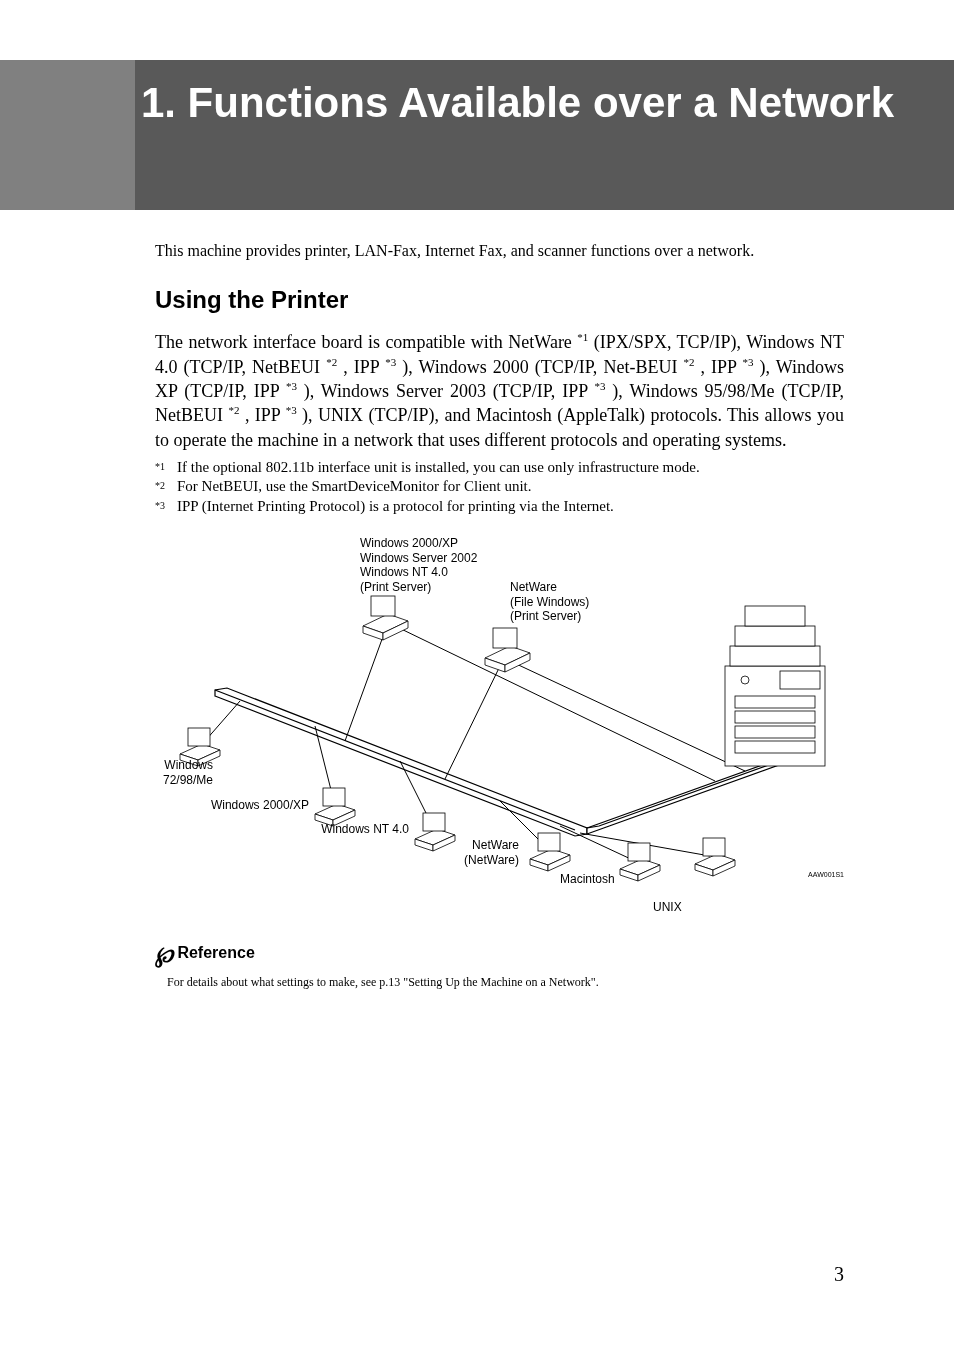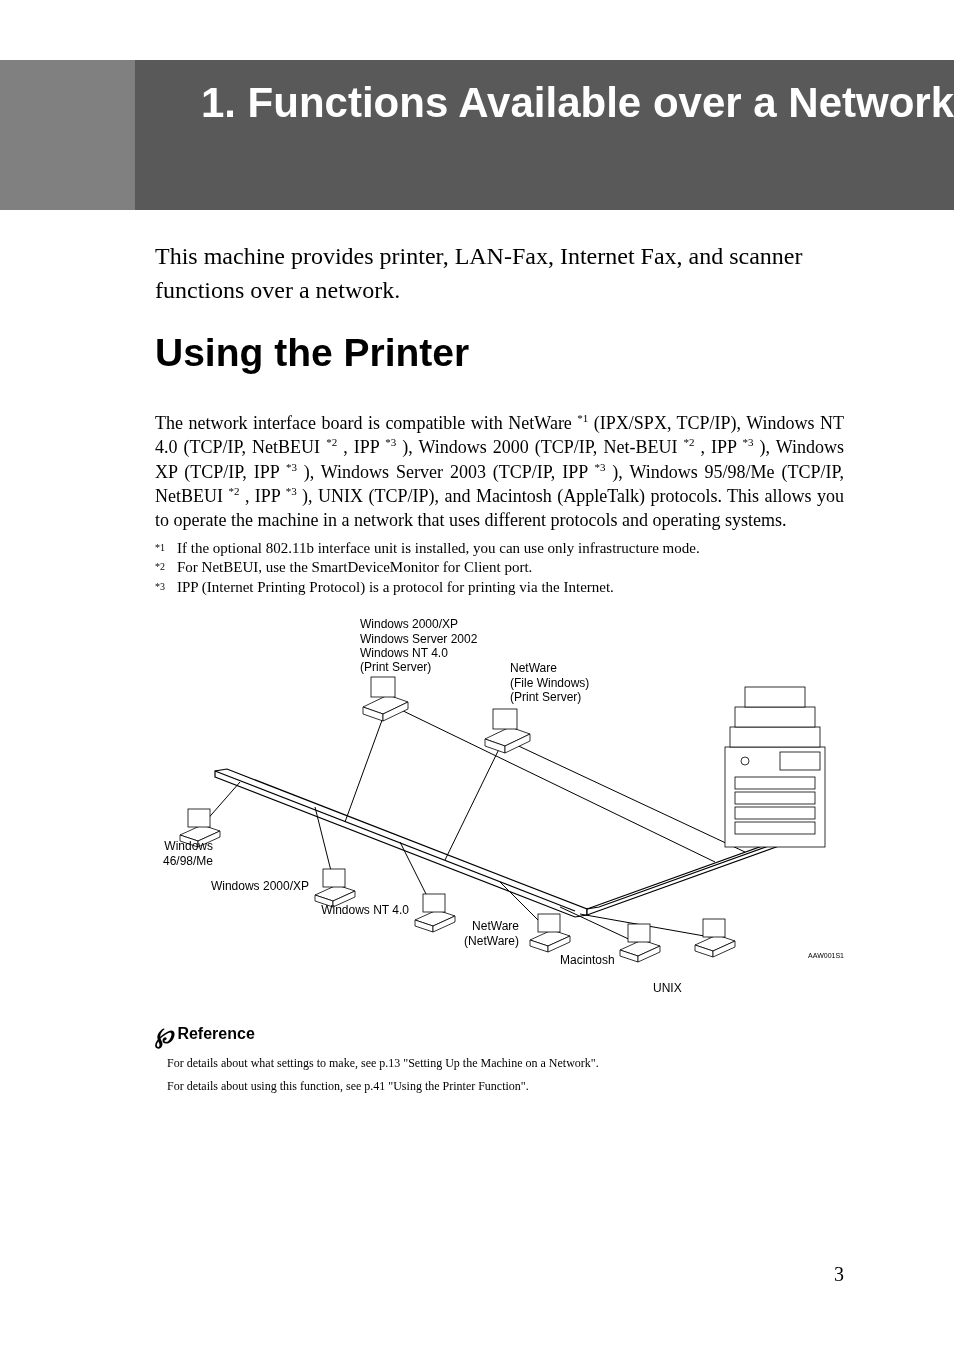--- a/index.html
+++ b/index.html
@@ -25,36 +25,37 @@
       height: 150px;
       background: #808080;
     }
     .header-title {
       flex: 1;
       font-family: 'Arial', 'Helvetica', sans-serif;
       font-weight: bold;
       font-size: 42px;
       color: white;
       text-align: right;
+      padding-right: 60px;
       padding-top: 18px;
       line-height: 1.2;
     }
     .content {
       padding: 30px 110px 0 155px;
     }
     .intro-text {
-      font-size: 24px;
+      font-size: 16px;
       line-height: 1.4;
       margin-bottom: 24px;
     }
     .section-heading {
       font-family: 'Arial', 'Helvetica', sans-serif;
       font-weight: bold;
-      font-size: 39px;
-      margin-bottom: 36px;
+      font-size: 24px;
+      margin-bottom: 16px;
     }
     .body-text {
       font-size: 18px;
       line-height: 1.35;
       text-align: justify;
     }
     .sup {
       font-size: 11px;
       vertical-align: super;
     }
@@ -148,21 +149,21 @@
     <span>The network interface board is compatible with NetWare </span><span class="sup">*1</span><span> (IPX/SPX, TCP/IP), Windows NT 4.0 (TCP/IP, NetBEUI </span><span class="sup">*2</span><span> , IPP </span><span class="sup">*3</span><span> ), Windows 2000 (TCP/IP, Net-BEUI </span><span class="sup">*2</span><span> , IPP </span><span class="sup">*3</span><span> ), Windows XP (TCP/IP, IPP </span><span class="sup">*3</span><span> ), Windows Server 2003 (TCP/IP, IPP </span><span class="sup">*3</span><span> ), Windows 95/98/Me (TCP/IP, NetBEUI </span><span class="sup">*2</span><span> , IPP </span><span class="sup">*3</span><span> ), UNIX (TCP/IP), and Macintosh (AppleTalk) protocols. This allows you to operate the machine in a network that uses different protocols and operating systems.</span>
   </p>
 
   <div class="footnotes">
     <div class="footnote-row">
       <span class="footnote-num">*1</span>
       <span class="footnote-text">If the optional 802.11b interface unit is installed, you can use only infrastructure mode.</span>
     </div>
     <div class="footnote-row">
       <span class="footnote-num">*2</span>
-      <span class="footnote-text">For NetBEUI, use the SmartDeviceMonitor for Client port.</span>
+      <span class="footnote-text">For NetBEUI, use the SmartDeviceMonitor for Client unit.</span>
     </div>
     <div class="footnote-row">
       <span class="footnote-num">*3</span>
       <span class="footnote-text">IPP (Internet Printing Protocol) is a protocol for printing via the Internet.</span>
     </div>
   </div>
 
   <div class="diagram-container">
     <svg class="diagram-svg" width="690" height="370">
 
@@ -272,36 +273,35 @@
       <div>Windows 2000/XP</div>
       <div>Windows Server 2002</div>
       <div>Windows NT 4.0</div>
       <div>(Print Server)</div>
     </div>
     <div class="diagram-label" style="left:355px; top:44px;">
       <div>NetWare</div>
       <div>(File Windows)</div>
       <div>(Print Server)</div>
     </div>
-    <div class="diagram-label" style="right:631px; top:222px; text-align:right;">Windows 46/98/Me</div>
+    <div class="diagram-label" style="right:631px; top:222px; text-align:right;">Windows 72/98/Me</div>
     <div class="diagram-label" style="right:535px; top:262px; text-align:right;">Windows 2000/XP</div>
     <div class="diagram-label" style="right:435px; top:286px; text-align:right;">Windows NT 4.0</div>
     <div class="diagram-label" style="right:325px; top:302px; text-align:right;">
       <div>NetWare</div>
       <div>(NetWare)</div>
     </div>
     <div class="diagram-label" style="left:405px; top:336px;">Macintosh</div>
     <div class="diagram-label" style="left:498px; top:364px;">UNIX</div>
     <div class="diagram-id">AAW001S1</div>
   </div>
 
   <div class="reference-heading">
     <span class="reference-icon">℘</span>
     <span>Reference</span>
   </div>
   <div class="reference-text">
     <p>For details about what settings to make, see p.13 "Setting Up the Machine on a Network".</p>
-    <p>For details about using this function, see p.41 "Using the Printer Function".</p>
   </div>
 
 </div>
 
 <div class="page-number">3</div>
 
 </body></html>

